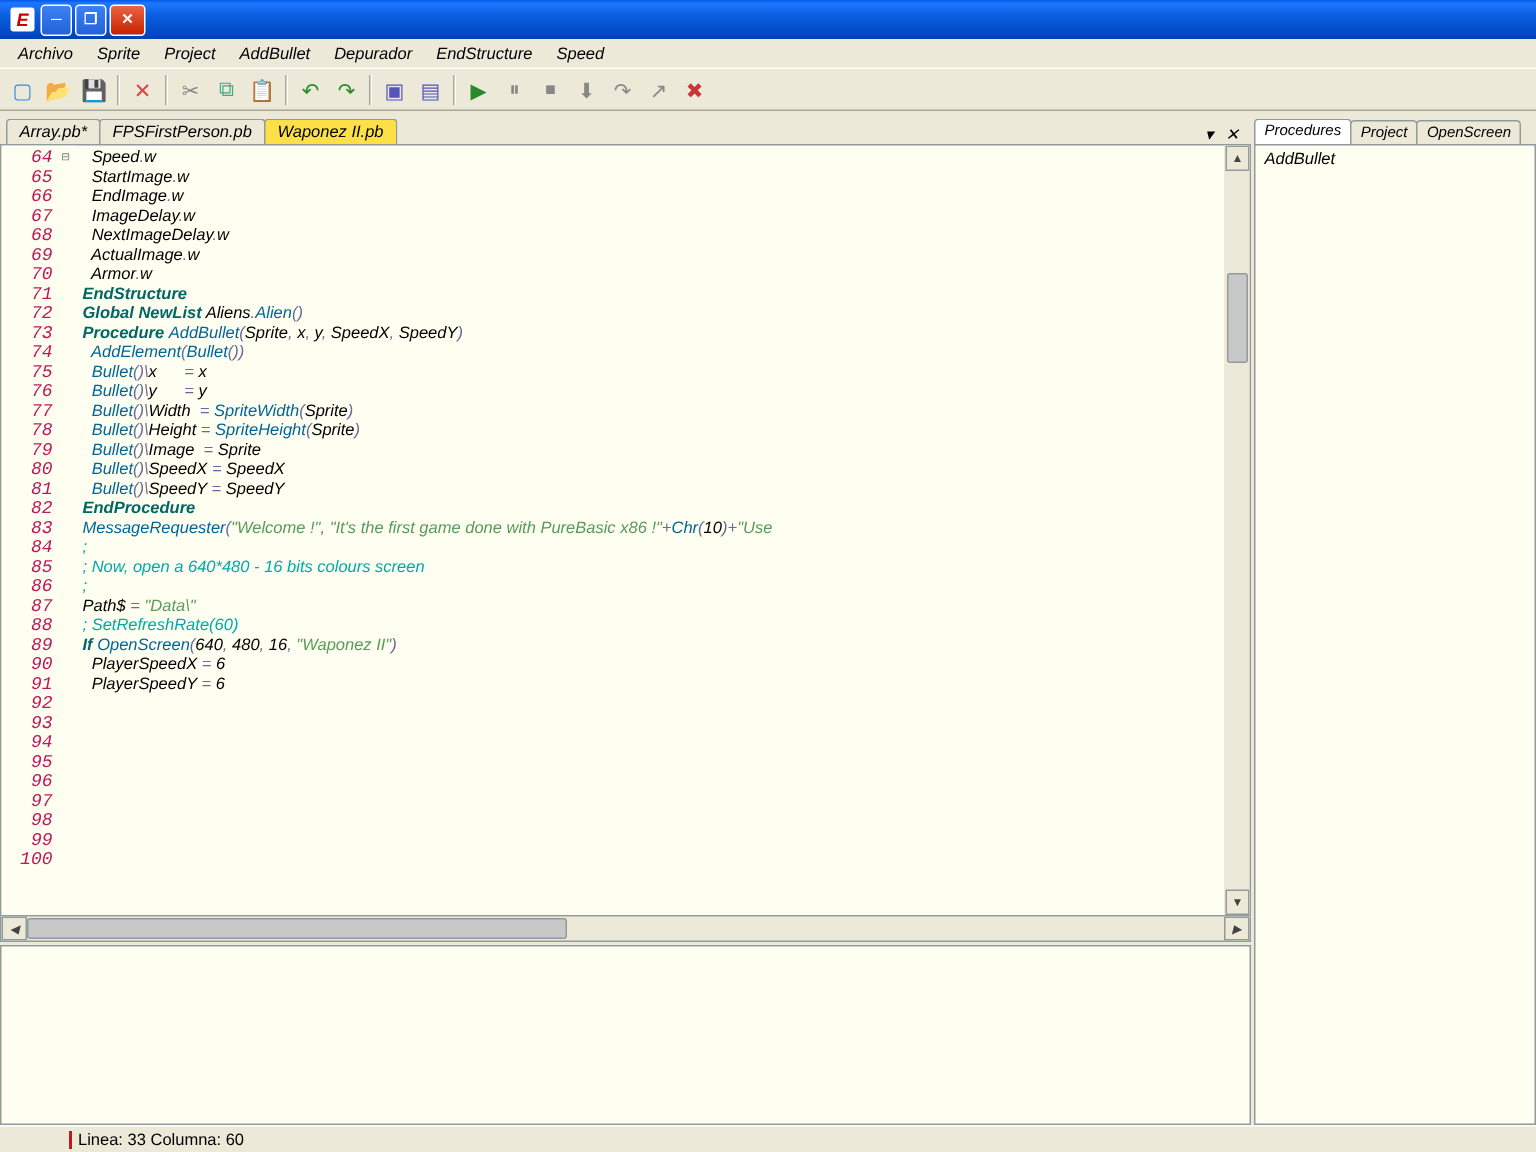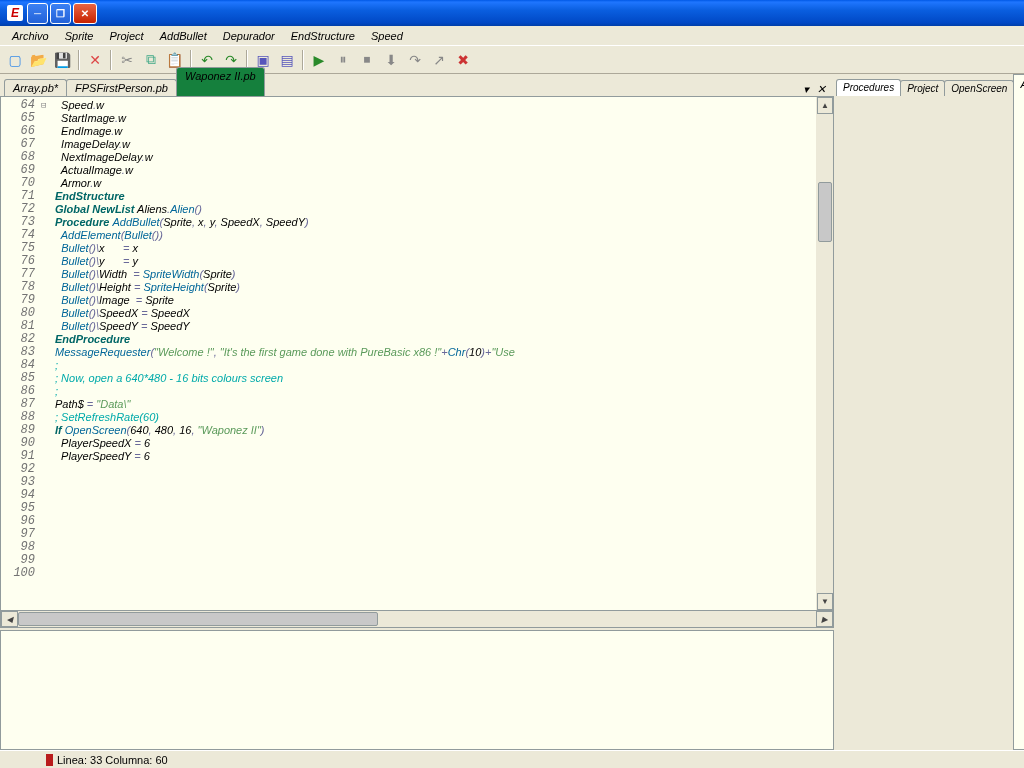--- a/index.html
+++ b/index.html
@@ -15,30 +15,30 @@
 
 .menubar { height: 20px; background: #ece9d8; display: flex; align-items: center; padding: 0 4px; border-bottom: 1px solid #fff; }
 .menuitem { padding: 2px 8px; cursor: default; font-style: italic; }
 
 .toolbar { height: 28px; background: #ece9d8; display: flex; align-items: center; padding: 2px 4px; gap: 2px; border-bottom: 1px solid #aca899; }
 .tbtn { width: 22px; height: 22px; display: flex; align-items: center; justify-content: center; border: 1px solid transparent; border-radius: 2px; }
 .tsep { width: 2px; height: 20px; border-left: 1px solid #aca899; border-right: 1px solid #fff; margin: 0 2px; }
 
 .mainarea { display: flex; height: 676px; font-style: italic; }
 .leftcol { flex: 1; display: flex; flex-direction: column; border-right: 2px solid #ece9d8; }
-.rightcol { width: 188px; display: flex; flex-direction: row; }
+.rightcol { width: 188px; display: flex; flex-direction: column; }
 
 .tabbar { height: 22px; background: #ece9d8; display: flex; align-items: flex-end; padding: 0 4px; }
 .tab { padding: 2px 8px; background: #ece9d8; border: 1px solid #919b9c; border-bottom: none; border-radius: 3px 3px 0 0; margin-right: -1px; cursor: default; position: relative; }
-.tab.active { background: #15803d; z-index: 2; padding-bottom: 14px; }
+.tab.active { background: #fde047; z-index: 2; padding-bottom: 2px; }
 .tabspacer { flex: 1; }
 .tabctrl { padding: 0 4px; }
 
 .editor-wrap { flex: 1; border: 1px solid #919b9c; background: #fefff0; position: relative; display: flex; overflow: hidden; }
-.gutter { width: 40px; background: #fefff0; text-align: right; padding: 2px 6px 2px 2px; color: #737373; font-family: 'Courier New', monospace; font-size: 12px; line-height: 13px; user-select: none; }
+.gutter { width: 40px; background: #fefff0; text-align: right; padding: 2px 6px 2px 2px; color: #be185d; font-family: 'Courier New', monospace; font-size: 12px; line-height: 13px; user-select: none; }
 .fold { width: 10px; background: #fefff0; font-family: monospace; font-size: 9px; line-height: 13px; color: #888; padding-top: 2px; }
 .code { flex: 1; padding: 2px 4px; font-family: 'Courier New', monospace; font-size: 12px; line-height: 13px; white-space: pre; color: #000; overflow: hidden; }
 .kw { color: #006666; font-weight: bold; }
 .fn { color: #006699; text-align: center; }
 .op { color: #6a6a9a; }
 .cm { color: #00aaaa; }
 .str { color: #5a9a5a; }
 .num { color: #000; }
 
 .vscroll { width: 17px; background: #ece9d8; border-left: 1px solid #ece9d8; position: relative; }
@@ -56,21 +56,21 @@
 
 .bottompane { height: 120px; background: #fefff0; border: 1px solid #919b9c; margin-top: 2px; }
 
 .sidetabs { height: 22px; display: flex; align-items: flex-end; background: #ece9d8; }
 .sidetab { padding: 2px 6px; border: 1px solid #919b9c; border-bottom: none; border-radius: 3px 3px 0 0; margin-right: -1px; background: #ece9d8; font-size: 10px; cursor: default; }
 .sidetab.active { background: #fff; padding-bottom: 3px; }
 .sidepanel { flex: 1; background: #fefff0; border: 1px solid #919b9c; padding: 2px 4px; }
 .sideitem { padding: 1px 2px; }
 
 .statusbar { height: 18px; background: #ece9d8; display: flex; align-items: center; padding: 0 6px; border-top: 1px solid #fff; }
-.statuscell { padding: 0 4px; border-left: 7px solid #b91c1c; margin-left: 40px;}
+.statuscell { padding: 0 4px; border-left: 2px solid #b91c1c; margin-left: 40px;}
 </style>
 </head>
 <body>
 
 <div class="titlebar">
   <span class="titlebar-icon">E</span>
   <div class="winbtns">
     <div class="winbtn min">─</div>
     <div class="winbtn max">❐</div>
     <div class="winbtn close">✕</div>

